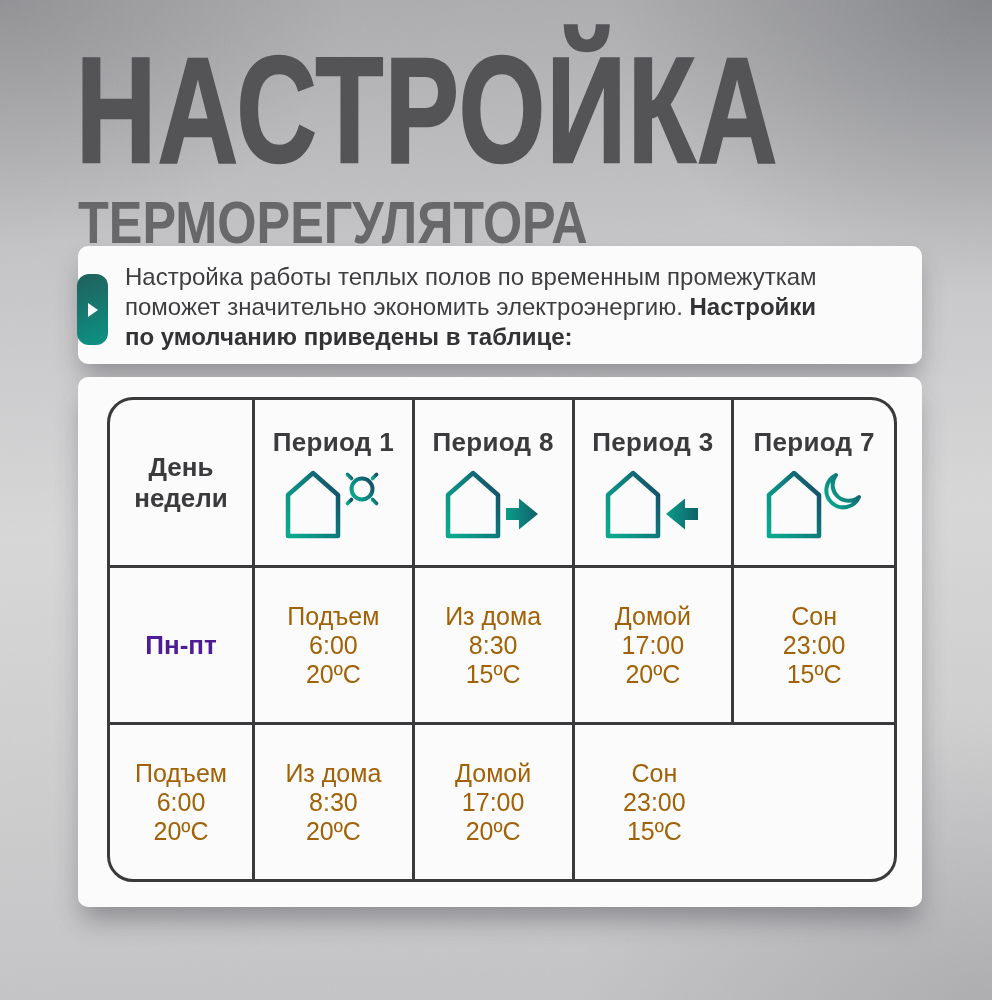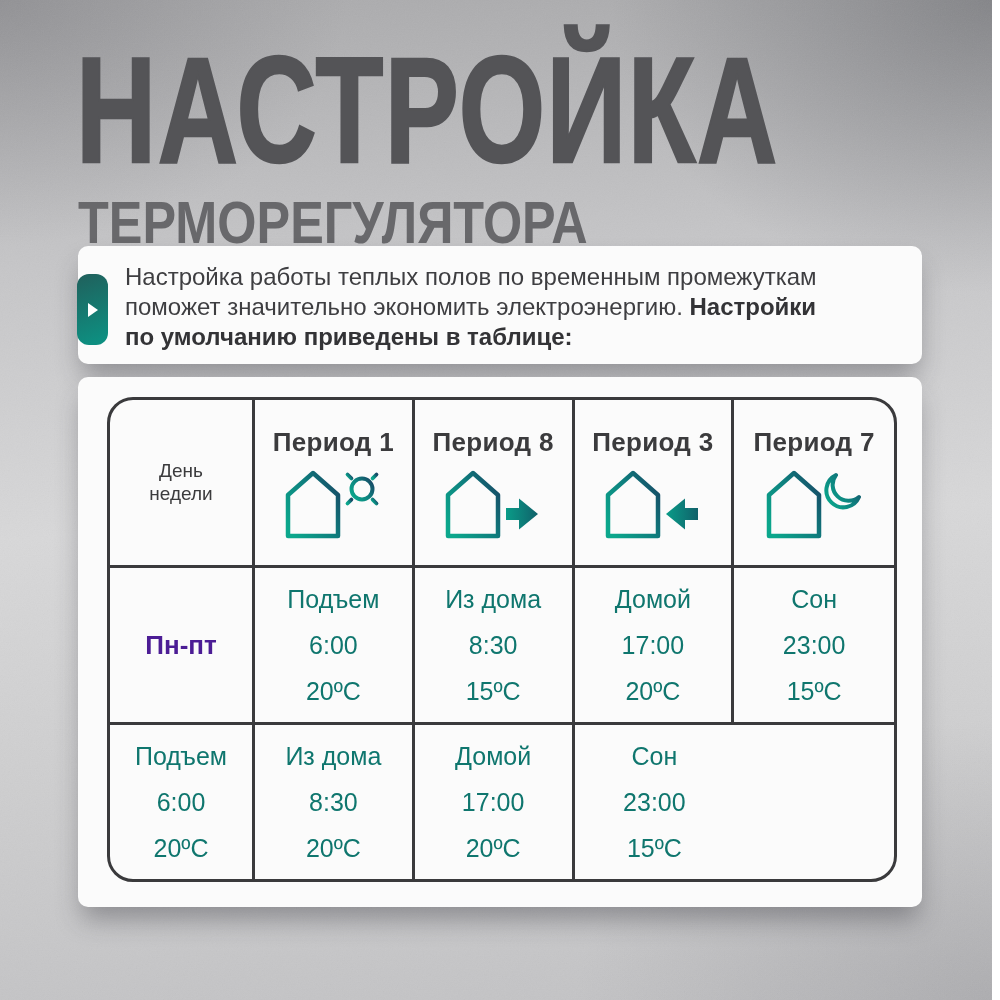--- a/index.html
+++ b/index.html
@@ -45,25 +45,25 @@
 
   .sched { top:377px; height:530px; }
   .grid {
     position:absolute; left:29px; top:20px; width:790px; height:485px;
     display:grid; grid-template-columns:145px repeat(4,1fr); grid-template-rows:168px 157px 1fr;
     border:3px solid #3a3a3c; border-radius:26px; box-sizing:border-box;
   }
   .cell { display:flex; align-items:center; justify-content:center; box-sizing:border-box; }
   .br { border-right:3px solid #3a3a3c; }
   .bb { border-bottom:3px solid #3a3a3c; }
-  .dayhead { font-weight:400; font-size:19px; line-height:1.18; color:#3b3b3d; text-align:center; padding:0 22px; }
+  .dayhead { font-weight:700; font-size:26px; line-height:1.18; color:#3b3b3d; text-align:center; padding:0 22px; }
   .phead { flex-direction:column; gap:6px; padding-top:4px;text-align:center; }
   .plabel { font-weight:700; font-size:26px; color:#3b3b3d; letter-spacing:.3px; }
   .daycell { font-weight:700; font-size:26px; color:#4c1d95; }
-  .datacell { flex-direction:column; gap:17px; font-size:25px; color:#0f766e; }
+  .datacell { flex-direction:column; font-size:25px; color:#a16207; }
   .icon { display:block; }
 </style>
 </head>
 <body>
 
 <div class="canvas">
 
   <svg class="noise" xmlns="http://www.w3.org/2000/svg">
     <filter id="nf">
         <feTurbulence type="fractalNoise" baseFrequency="0.85" numOctaves="2" stitchTiles="stitch"></feTurbulence>

